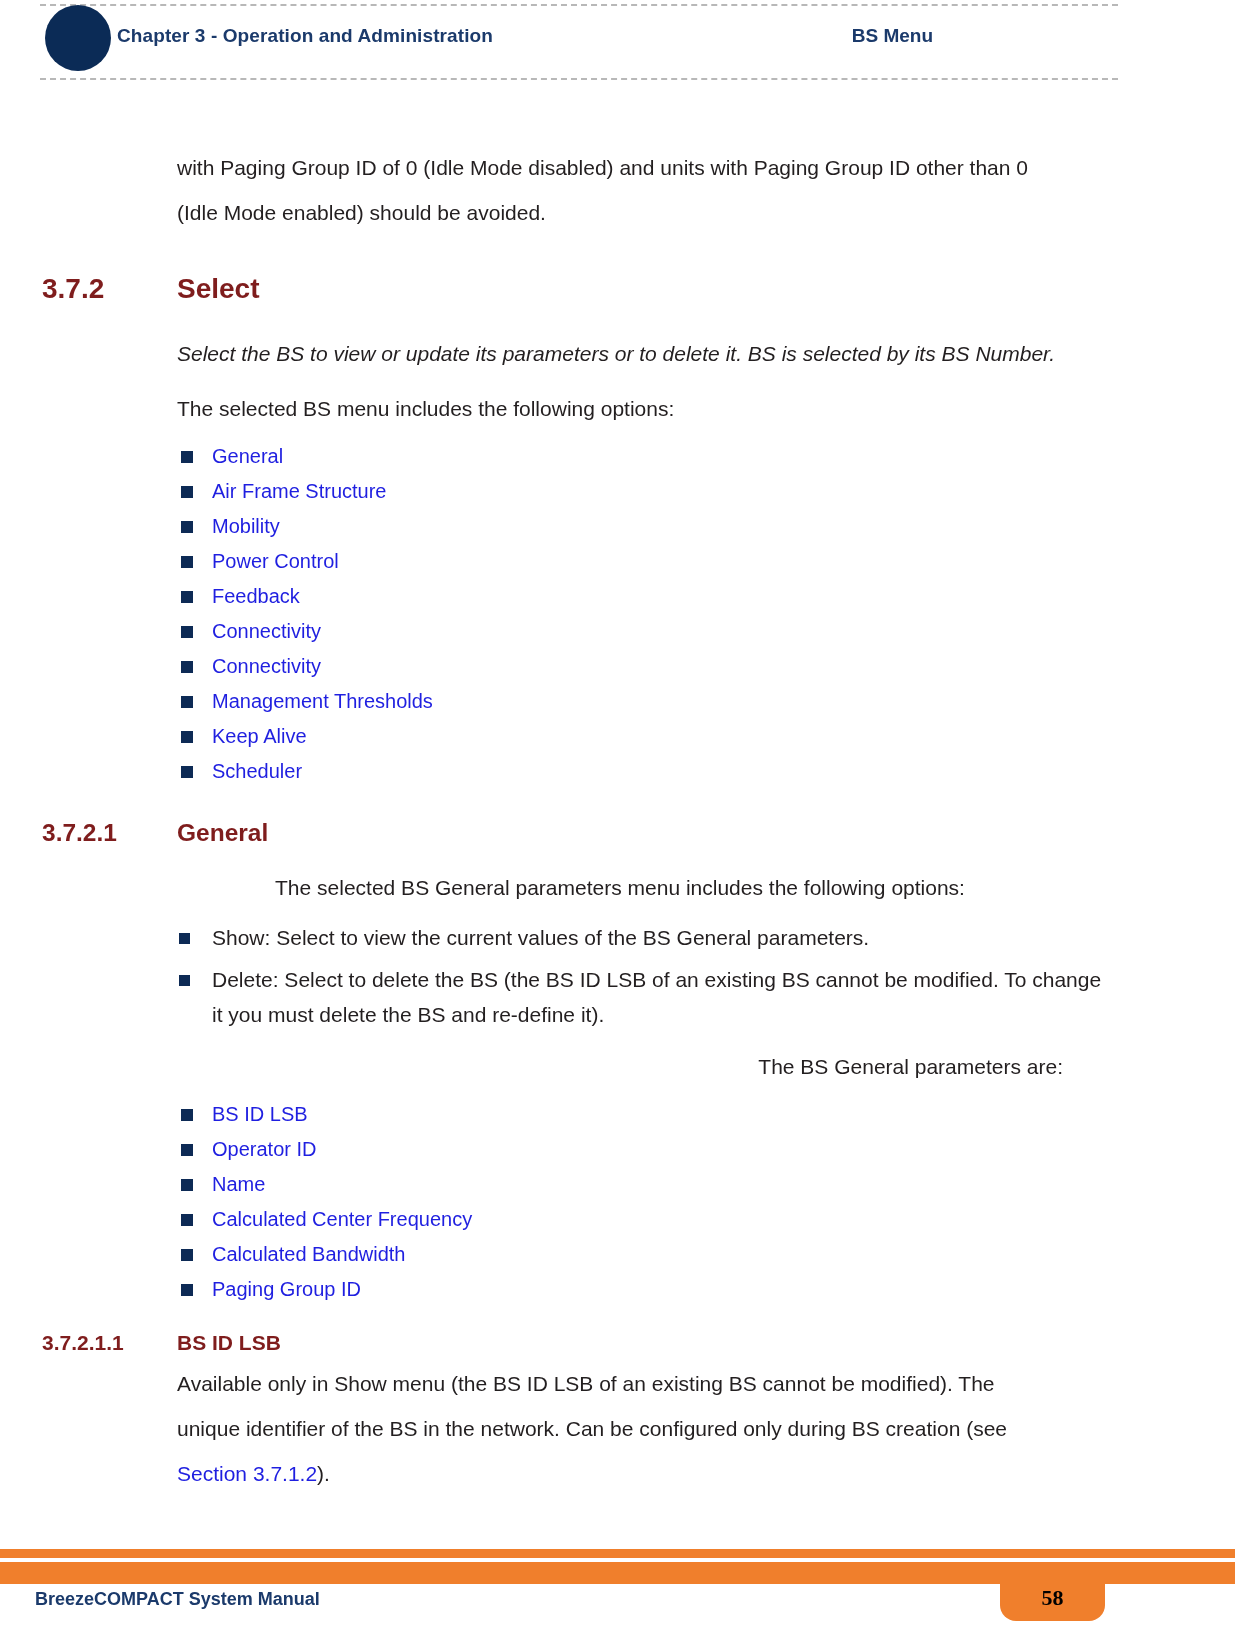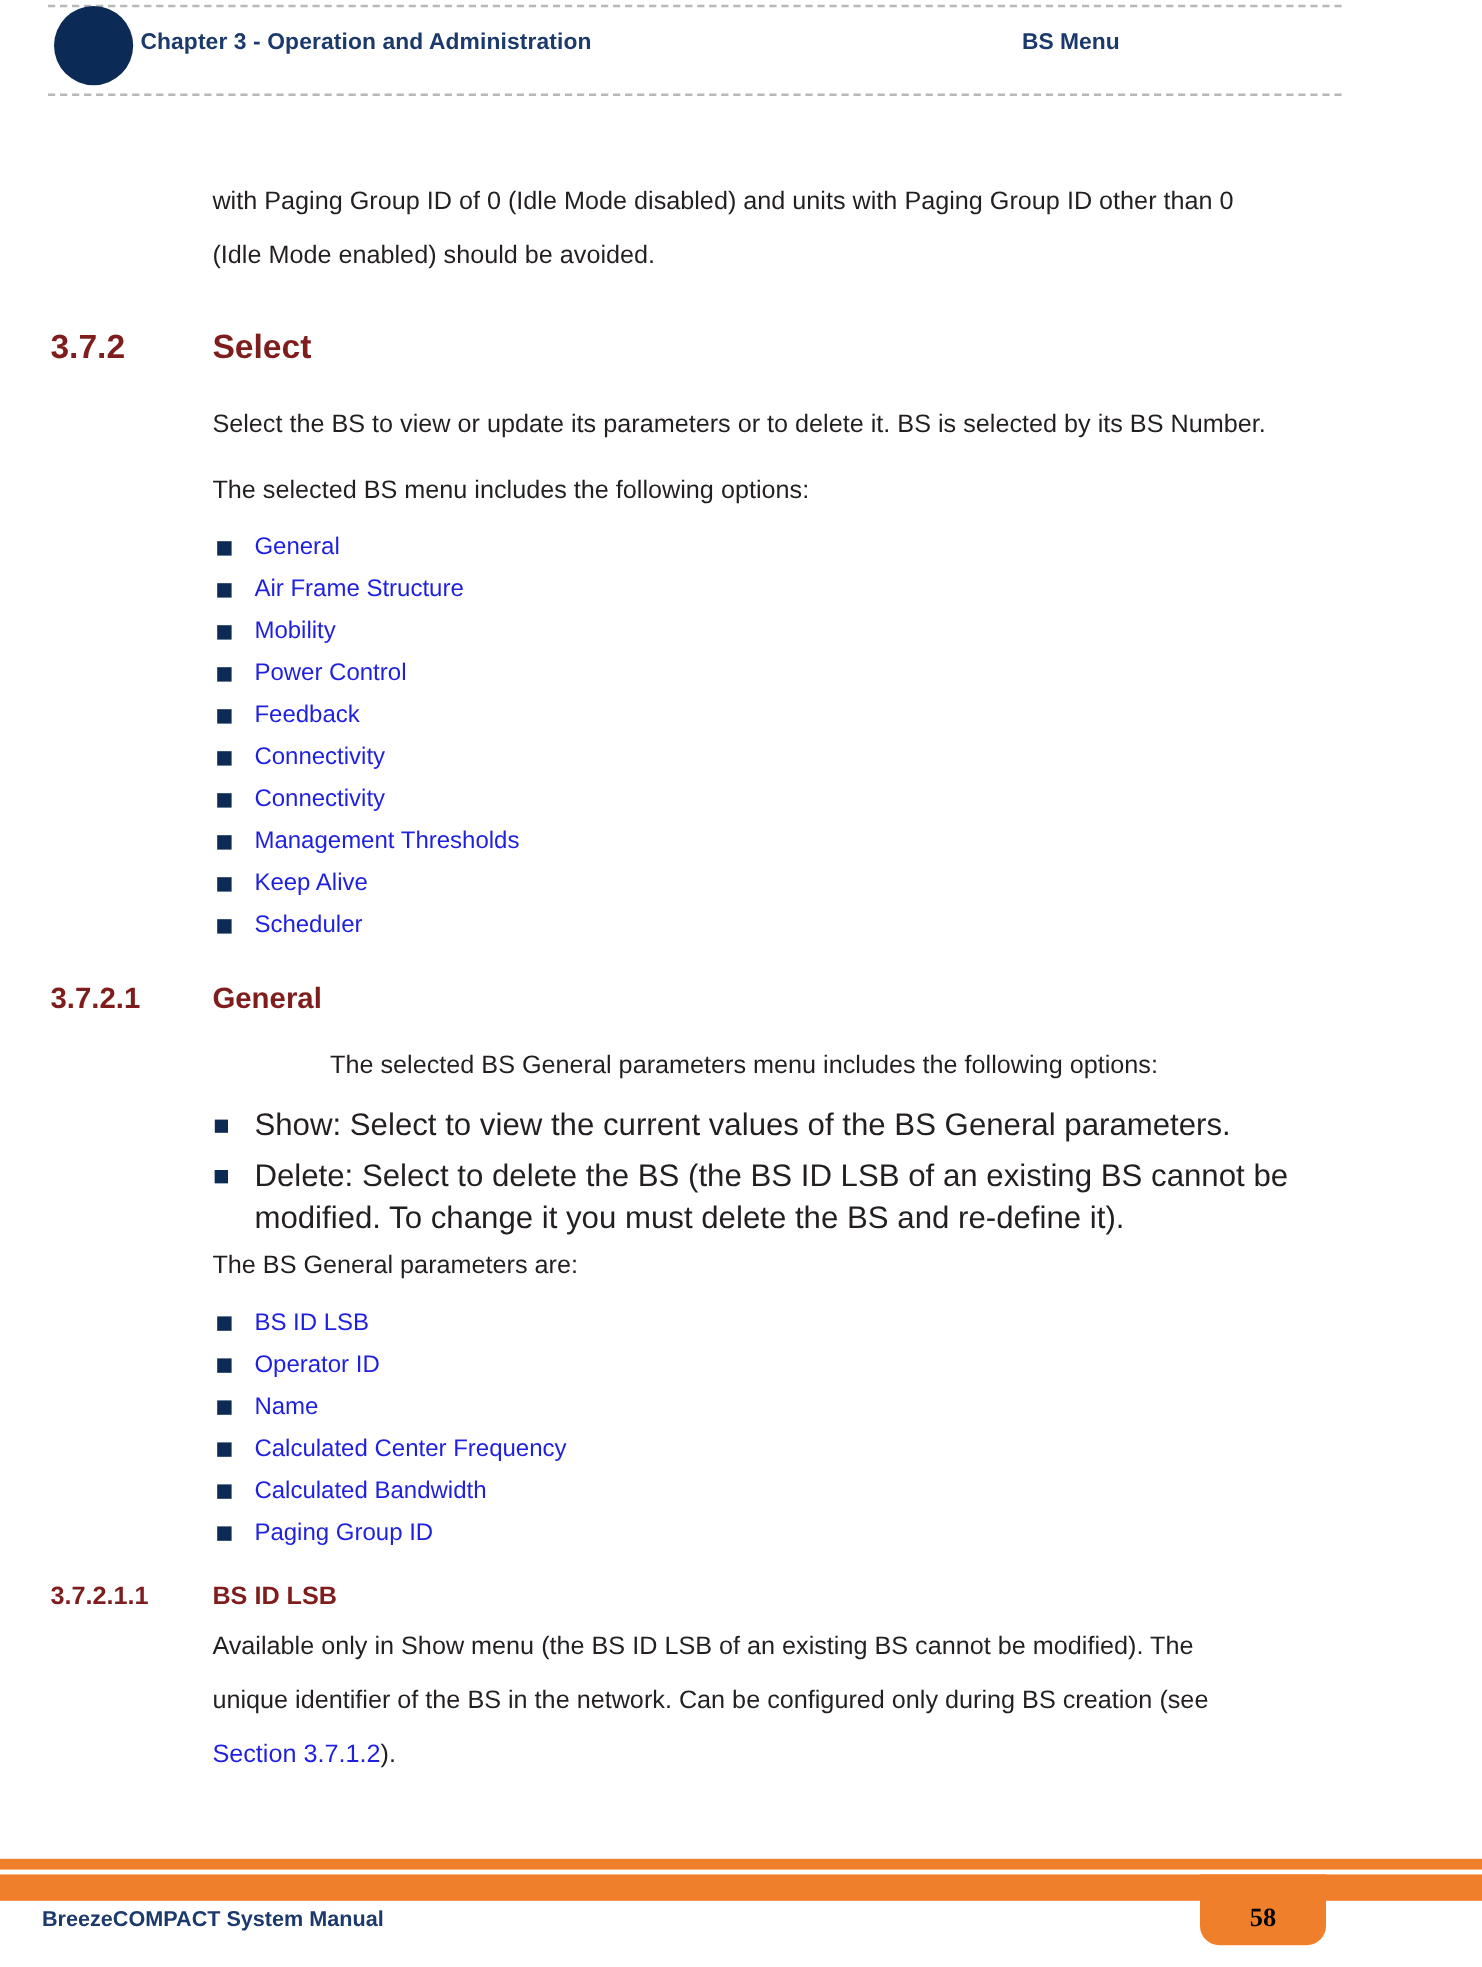--- a/index.html
+++ b/index.html
@@ -111,21 +111,21 @@
   
   ul.bullets {
     list-style: none;
     margin: 0;
     padding: 0;
   }
   ul.bullets > li {
     position: relative;
     padding-left: 35px;
     margin-left: 177px;
-    font-size: 26px;
+    font-size: 21px;
     line-height: 35px;
     color: #231f20;
   }
   ul.bullets > li .marker {
     position: absolute;
     left: 2px;
     top: 13px;
     width: 11px;
     height: 11px;
     background: #0d2a55;
@@ -214,21 +214,21 @@
 </div>
 
 <div class="content">
 
   <p class="para" style="margin-top:55px;">with Paging Group ID of 0 (Idle Mode disabled) and units with Paging Group ID other than 0 (Idle Mode enabled) should be avoided.</p>
 
   <div class="heading h2" style="margin-top:38px;">
     <span class="num">3.7.2</span><span class="ttl">Select</span>
   </div>
 
-  <p class="para" style="margin-top:26px;">Select the BS to view or update its parameters or to delete it. BS is selected by its BS Number.</p>
+  <p class="para" style="margin-top:26px;font-style:italic;">Select the BS to view or update its parameters or to delete it. BS is selected by its BS Number.</p>
   <p class="para" style="margin-top:10px;">The selected BS menu includes the following options:</p>
 
   <ul class="bullets links" style="margin-top:8px;">
     <li><span class="marker"></span><span class="link">General</span></li>
     <li><span class="marker"></span><span class="link">Air Frame Structure</span></li>
     <li><span class="marker"></span><span class="link">Mobility</span></li>
     <li><span class="marker"></span><span class="link">Power Control</span></li>
     <li><span class="marker"></span><span class="link">Feedback</span></li>
     <li><span class="marker"></span><span class="link">Connectivity</span></li>
     <li><span class="marker"></span><span class="link">Connectivity</span></li>
@@ -242,21 +242,21 @@
   </div>
 
   <p class="para" style="margin-top:18px;text-align:center;">The selected BS General parameters menu includes the following options:</p>
 
   <ul class="bullets wide" style="margin-top:10px;">
     <li><span class="marker"></span><span>Show: Select to view the current values of the BS General parameters.</span></li>
     <li style="margin-top:7px;"><span class="marker"></span></li>
     <li style="margin-top:4px;"><span class="marker"></span><span>Delete: Select to delete the BS (the BS ID LSB of an existing BS cannot be modified. To change it you must delete the BS and re-define it).</span></li>
   </ul>
 
-  <p class="para" style="">The BS General parameters are:</p>
+  <p class="para" style="margin-top:12px;text-align:right;">The BS General parameters are:</p>
 
   <ul class="bullets links" style="margin-top:8px;">
     <li><span class="marker"></span><span class="link">BS ID LSB</span></li>
     <li><span class="marker"></span><span class="link">Operator ID</span></li>
     <li><span class="marker"></span><span class="link">Name</span></li>
     <li><span class="marker"></span><span class="link">Calculated Center Frequency</span></li>
     <li><span class="marker"></span><span class="link">Calculated Bandwidth</span></li>
     <li><span class="marker"></span><span class="link">Paging Group ID</span></li>
   </ul>
 

